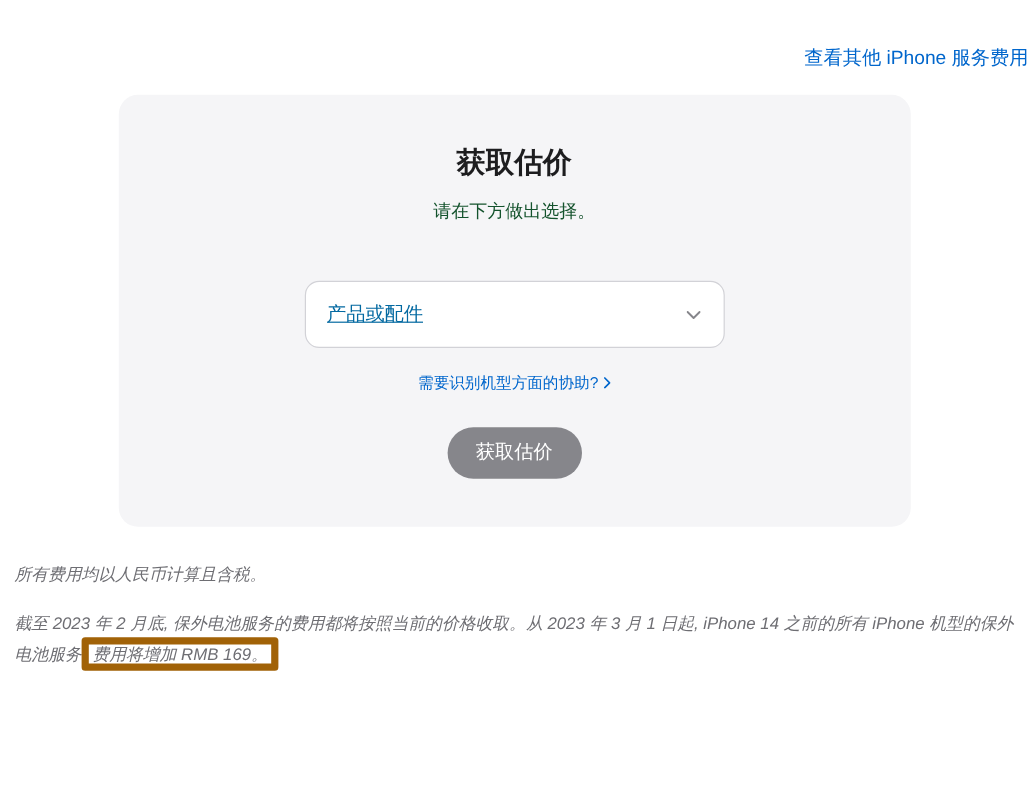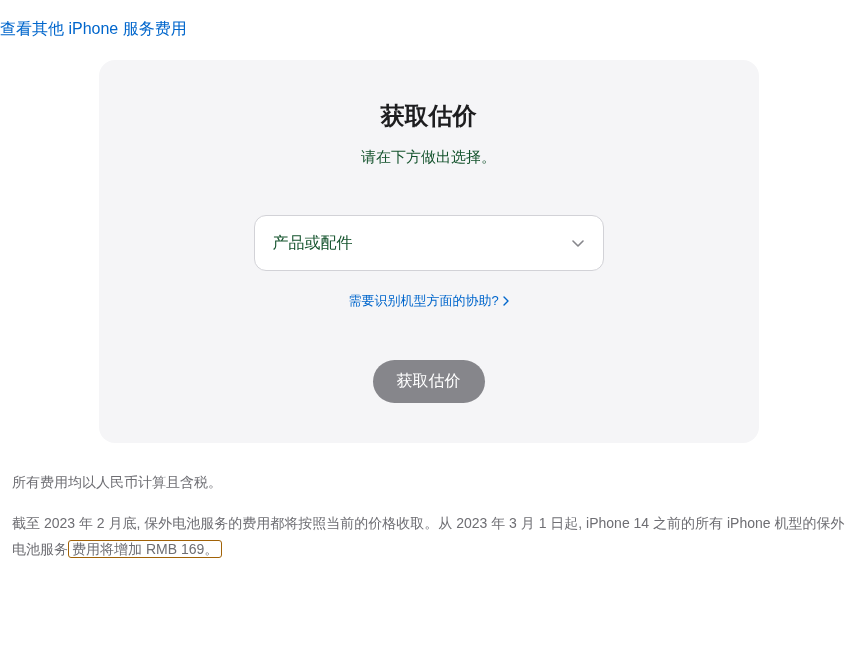--- a/index.html
+++ b/index.html
@@ -8,22 +8,22 @@
       box-sizing: border-box;
     }
     body {
       font-family: -apple-system, BlinkMacSystemFont, "SF Pro Text", "Helvetica Neue", Arial, sans-serif;
       background: #ffffff;
       width: 857px;
       height: 663px;
       overflow: hidden;
     }
     .top-link {
-      text-align: left;
-      padding-top: 19px;
+      text-align: right;
+      padding-top: 38px;
       padding-bottom: 20px;
     }
     .top-link a {
       color: #0066cc;
       text-decoration: none;
       font-size: 16px;
     }
     .card {
       width: 660px;
       margin: 0 auto;
@@ -54,34 +54,35 @@
       background: #ffffff;
       border: 1px solid #d2d2d7;
       border-radius: 12px;
       display: flex;
       align-items: center;
       justify-content: space-between;
       padding: 0 18px;
       cursor: pointer;
     }
     .select-placeholder {
-      color: #14532d;
+      color: #0369a1;
       font-size: 16px;
+      text-decoration: underline;
     }
     .chevron {
       width: 14px;
       height: 14px;
       display: flex;
       align-items: center;
       justify-content: center;
       color: #86868b;
     }
     .help-link {
       margin-top: -8px;
-      margin-bottom: 50px;
+      margin-bottom: 28px;
     }
     .help-link a {
       color: #0066cc;
       text-decoration: none;
       font-size: 13px;
       display: inline-flex;
       align-items: center;
       gap: 4px;
     }
     .submit-btn {
@@ -94,23 +95,24 @@
       cursor: pointer;
     }
     .footer-text {
       padding: 26px 12px 0 12px;
       font-size: 14px;
       color: #6e6e73;
       line-height: 1.9;
     }
     .footer-text p {
       margin-bottom: 14px;
+      font-style: italic;
     }
     .highlight-box {
-      border: 1px solid #a16207;
+      border: 6px solid #a16207;
       border-radius: 3px;
       padding: 0 3px;
       display: inline;
     }
   </style>
 </head>
 <body>
 
 <div class="top-link">
   <a href="#">查看其他 iPhone 服务费用</a>

